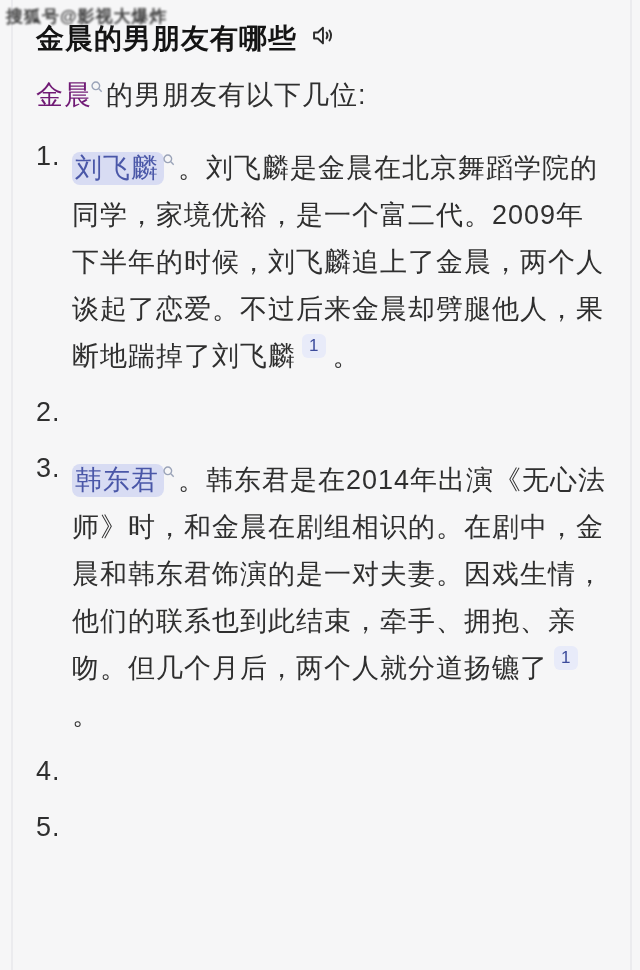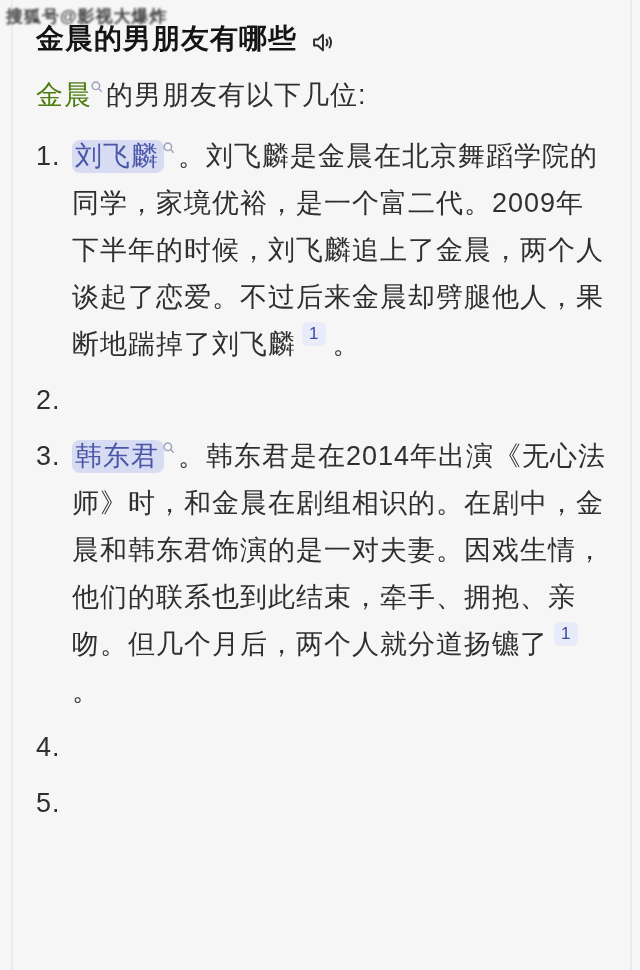--- a/index.html
+++ b/index.html
@@ -21,37 +21,37 @@
     letter-spacing:1px;filter:blur(1.1px);opacity:.9;
     z-index:3;white-space:nowrap;
   }
 
   .content{position:absolute;left:0;top:0;width:640px;padding:22px 0 0 36px;box-sizing:border-box;}
 
   .title{
     margin:0;padding:0;
     font-size:28px;line-height:34px;font-weight:700;color:#141414;
     letter-spacing:1px;
-    display:flex;align-items:flex-end;gap:12px;
+    display:flex;align-items:flex-start;gap:12px;
   }
   .speaker-btn{display:inline-flex;align-items:center;cursor:pointer;}
 
   .intro{
     margin:16px 0 0 0;
     font-size:27px;line-height:47px;letter-spacing:1px;color:#2f2f2f;
   }
-  .entity-plain{color:#4d7c0f;}
+  .entity-plain{color:#701a75;}
 
   .mlist{margin:14px 0 0 0;padding:0;list-style:none;}
   .mlist li{
     display:flex;margin:0 0 9px 0;
     font-size:27px;line-height:47px;letter-spacing:1px;
   }
   .num{flex:0 0 36px;color:#2f2f2f;}
-  .txt{width:540px;}
+  .txt{width:540px;margin-top:12px;}
 
   .chip{
     color:#4a57a8;
     background:#d8dcf3;
     border-radius:8px;
     padding:1px 5px 2px 3px;
     cursor:pointer;
   }
   .lookup{
     display:inline-block;

